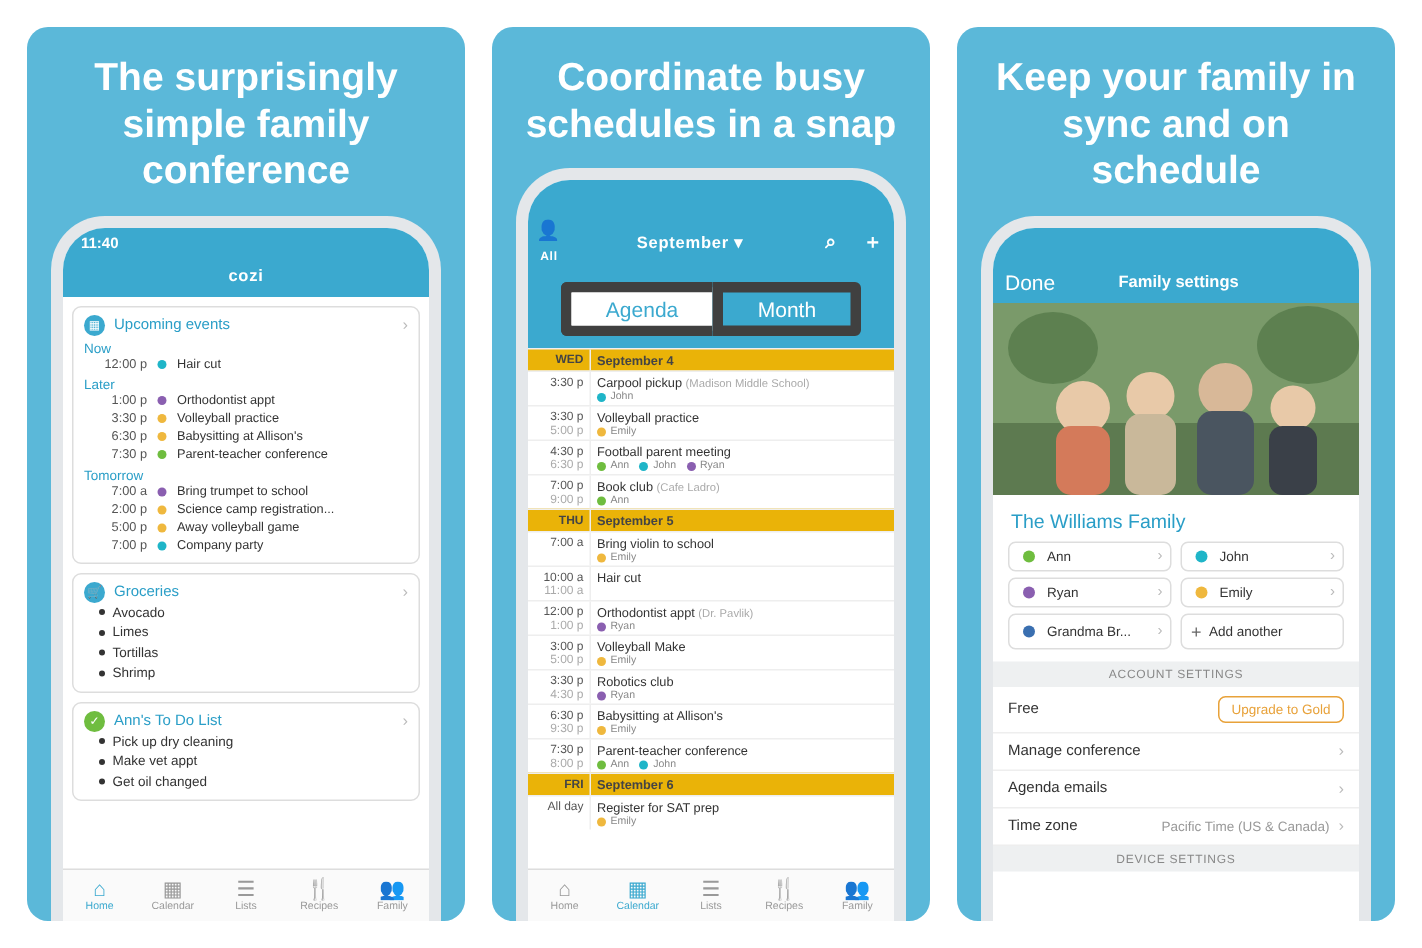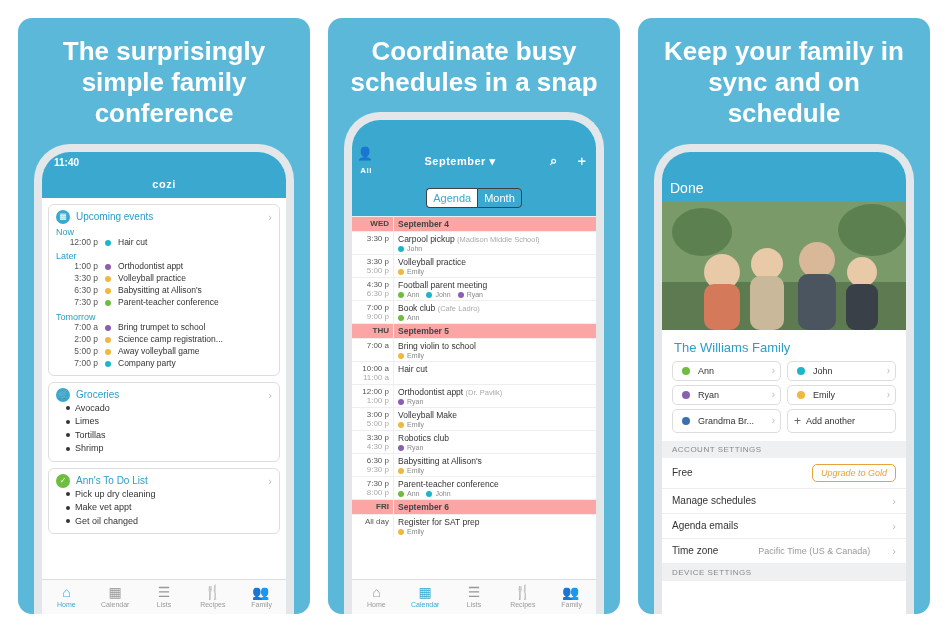--- a/index.html
+++ b/index.html
@@ -9,21 +9,21 @@
   .panel-title { color: #fff; font-size: 26px; font-weight: 600; text-align: center; line-height: 1.2; margin-bottom: 14px; }
   .phone { background: #fff; border: 8px solid #e4e7ea; border-bottom: none; border-radius: 36px 36px 0 0; width: 260px; flex: 1; position: relative; overflow: hidden; display: flex; flex-direction: column; }
   .notch-bar { height: 22px; background: #3ba9cf; position: relative; display: flex; align-items: center; padding: 0 12px; }
   .notch-bar .time { color: #fff; font-size: 10px; font-weight: 600; }
   .notch { position: absolute; top: -8px; left: 50%; transform: translateX(-50%); width: 110px; height: 22px; background: #e4e7ea; border-radius: 0 0 14px 14px; }
   .app-header { background: #3ba9cf; color: #fff; text-align: center; padding: 4px 0 8px 0; font-size: 11px; font-weight: 600; letter-spacing: 0.5px; display: flex; align-items: center; justify-content: space-between; }
   .app-header.center { justify-content: center; }
   .app-header .hicon { width: 28px; text-align: center; font-size: 13px; }
   .app-header .htitle { flex: 1; text-align: center; }
   .seg-row { background: #3ba9cf; display: flex; justify-content: center; padding: 4px 0 8px 0; gap: 0; }
-  .seg { font-size: 11px; padding: 3px 6px; border: 1px solid #404040; color: #fff; }
+  .seg { font-size: 14px; padding: 3px 23px; border: 7px solid #404040; color: #fff; }
   .seg.left { border-radius: 4px 0 0 4px; border-right: none; }
   .seg.right { border-radius: 0 4px 4px 0; }
   .seg.active { background: #fff; color: #3ba9cf; }
   .screen { flex: 1; background: #fff; overflow: hidden; font-size: 9px; color: #333; }
   .card { border: 1px solid #ddd; border-radius: 6px; margin: 6px 6px; padding: 5px 7px; }
   .card-head { display: flex; align-items: center; gap: 6px; color: #2a9ec7; font-size: 10px; font-weight: 500; position: relative; }
   .card-head .chev { position: absolute; right: 0; color: #bbb; font-size: 11px; }
   .icon-circle { width: 14px; height: 14px; border-radius: 50%; display: inline-flex; align-items: center; justify-content: center; font-size: 8px; color: #fff; }
   .subhead { color: #2a9ec7; font-size: 9px; margin-top: 3px; font-weight: 500; }
   .event-row { display: flex; gap: 4px; align-items: center; margin-left: 8px; line-height: 1.4; }
@@ -31,21 +31,21 @@
   .dot { width: 6px; height: 6px; border-radius: 50%; margin: 0 3px; flex-shrink: 0; }
   .event-row .txt { font-size: 8.5px; color: #333; }
   .bullet-row { display: flex; align-items: center; gap: 5px; margin-left: 10px; line-height: 1.5; }
   .bullet { width: 4px; height: 4px; border-radius: 50%; background: #333; }
   .tabbar { display: flex; border-top: 1px solid #ddd; background: #fafafa; }
   .tab { flex: 1; text-align: center; padding: 4px 0 6px 0; font-size: 7px; color: #999; }
   .tab.active { color: #3ba9cf; }
   .tab .ticon { font-size: 14px; display: block; margin-bottom: 1px; }
   
   .cal-list { }
-  .day-header { display: flex; background: #fca5a5; border-top: 1px solid #ddd; }
+  .day-header { display: flex; background: #eab308; border-top: 1px solid #ddd; }
   .cal-row { display: flex; border-top: 1px solid #eee; }
   .cal-time { width: 42px; text-align: right; padding: 2px 4px 2px 0; font-size: 8px; color: #555; border-right: 1px solid #eee; }
   .cal-time .t2 { color: #aaa; }
   .cal-body { flex: 1; padding: 2px 4px; font-size: 8.5px; }
   .cal-body .title-line { font-weight: 500; }
   .cal-body .sub { color: #aaa; font-size: 7.5px; }
   .attendees { display: flex; gap: 3px; align-items: center; margin-top: 1px; }
   .attendees .dot { margin: 0; }
   .att-name { font-size: 7px; color: #888; margin-right: 4px; }
   .day-header .cal-time { font-weight: 700; color: #444; font-size: 8px; }
@@ -54,25 +54,25 @@
   .done-header { background: #3ba9cf; color: #fff; display: flex; align-items: center; padding: 6px 8px; font-size: 11px; }
   .done-header .done { font-size: 14px; }
   .done-header .ftitle { flex: 1; text-align: center; font-weight: 600; margin-left: -30px; }
   .family-photo { width: 100%; height: 128px; background: linear-gradient(135deg,#8aa678 0%, #6d8860 40%, #b09070 100%); position: relative; overflow: hidden; }
   .family-photo svg { width: 100%; height: 100%; }
   .family-name { color: #2a9ec7; font-size: 13px; padding: 10px 12px 6px 12px; }
   .members { display: grid; grid-template-columns: 1fr 1fr; gap: 4px 6px; padding: 0 10px 8px 10px; }
   .member { border: 1px solid #ddd; border-radius: 5px; padding: 4px 6px; display: flex; align-items: center; gap: 5px; font-size: 9px; position: relative; }
   .member .chev { position: absolute; right: 5px; color: #bbb; font-size: 10px; }
   .member .plus { font-size: 12px; color: #666; }
-  .sect-label { background: #eef0f1; color: #888; font-size: 8px; padding: 4px 10px; letter-spacing: 0.5px; }
-  .setting-row { display: flex; align-items: center; padding: 6px 10px; border-bottom: 1px solid #eee; font-size: 10px; position: relative; gap: 16px; }
+  .sect-label { background: #eef0f1; color: #888; font-size: 8px; padding: 4px 10px; letter-spacing: 0.5px; text-align: center; }
+  .setting-row { display: flex; align-items: center; padding: 6px 10px; border-bottom: 1px solid #eee; font-size: 10px; position: relative; }
   .setting-row .val { color: #999; margin-left: auto; font-size: 9px; }
   .setting-row .chev { color: #bbb; font-size: 11px; margin-left: 6px; }
-  .upgrade-btn { border: 1px solid #e8a23a; color: #e8a23a; border-radius: 5px; padding: 3px 8px; font-size: 9px; margin-left: auto; font-style: italic; }
+  .upgrade-btn { border: 1px solid #e8a23a; color: #e8a23a; border-radius: 5px; padding: 3px 8px; font-size: 9px; margin-left: auto; }
 </style>
 </head>
 <body>
 
 <div class="container">
 
   <div class="panel">
     <div class="panel-title">The surprisingly simple family conference</div>
     <div class="phone">
       <div class="notch"></div>
@@ -362,20 +362,21 @@
     </div>
   </div>
 
   <div class="panel">
     <div class="panel-title">Keep your family in sync and on schedule</div>
     <div class="phone">
       <div class="notch"></div>
       <div class="notch-bar"></div>
       <div class="done-header">
         <span class="done">Done</span>
+        <span class="ftitle">Family settings</span>
       </div>
       <div class="screen">
         <div class="family-photo">
           <svg viewBox="0 0 244 128" preserveAspectRatio="xMidYMid slice">
             <rect width="244" height="128" fill="#7a9a6a"></rect>
             <rect y="80" width="244" height="48" fill="#5d7a50"></rect>
             <circle cx="60" cy="70" r="18" fill="#e8c9a8"></circle>
             <rect x="42" y="82" width="36" height="46" rx="10" fill="#d47a5a"></rect>
             <circle cx="105" cy="62" r="16" fill="#e8c9a8"></circle>
             <rect x="88" y="74" width="34" height="54" rx="10" fill="#c9b89a"></rect>
@@ -418,21 +419,21 @@
               <span class="plus">+</span>
               <span>Add another</span>
             </div>
           </div>
         <div class="sect-label">ACCOUNT SETTINGS</div>
         <div class="setting-row">
           <span>Free</span>
           <span class="upgrade-btn">Upgrade to Gold</span>
         </div>
         <div class="setting-row">
-          <span>Manage schedules</span>
+          <span>Manage conference</span>
           <span class="chev" style="margin-left:auto">›</span>
         </div>
         <div class="setting-row">
           <span>Agenda emails</span>
           <span class="chev" style="margin-left:auto">›</span>
         </div>
         <div class="setting-row">
           <span>Time zone</span>
           <span class="val">Pacific Time (US &amp; Canada)</span>
           <span class="chev">›</span>

